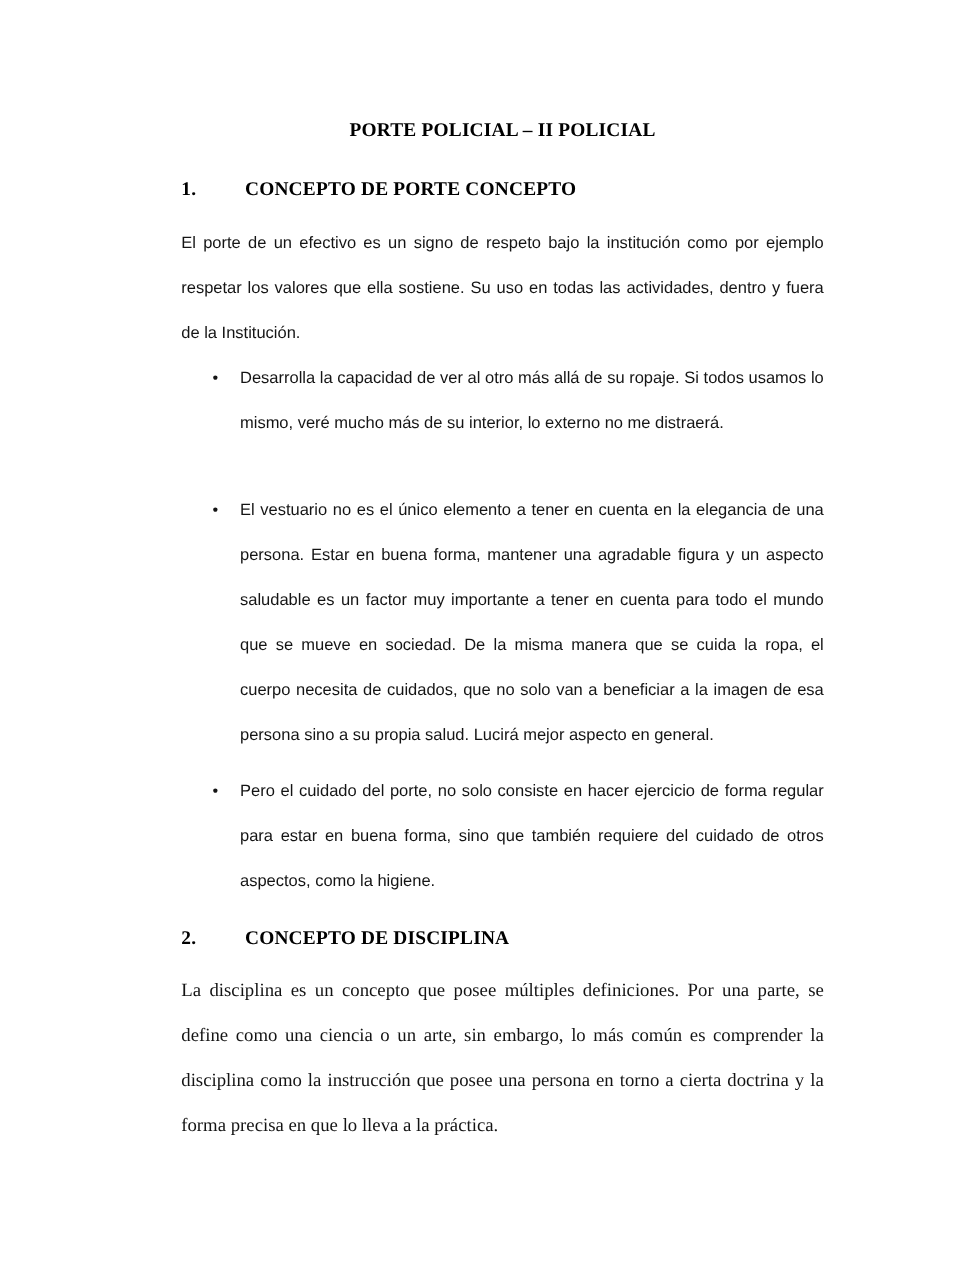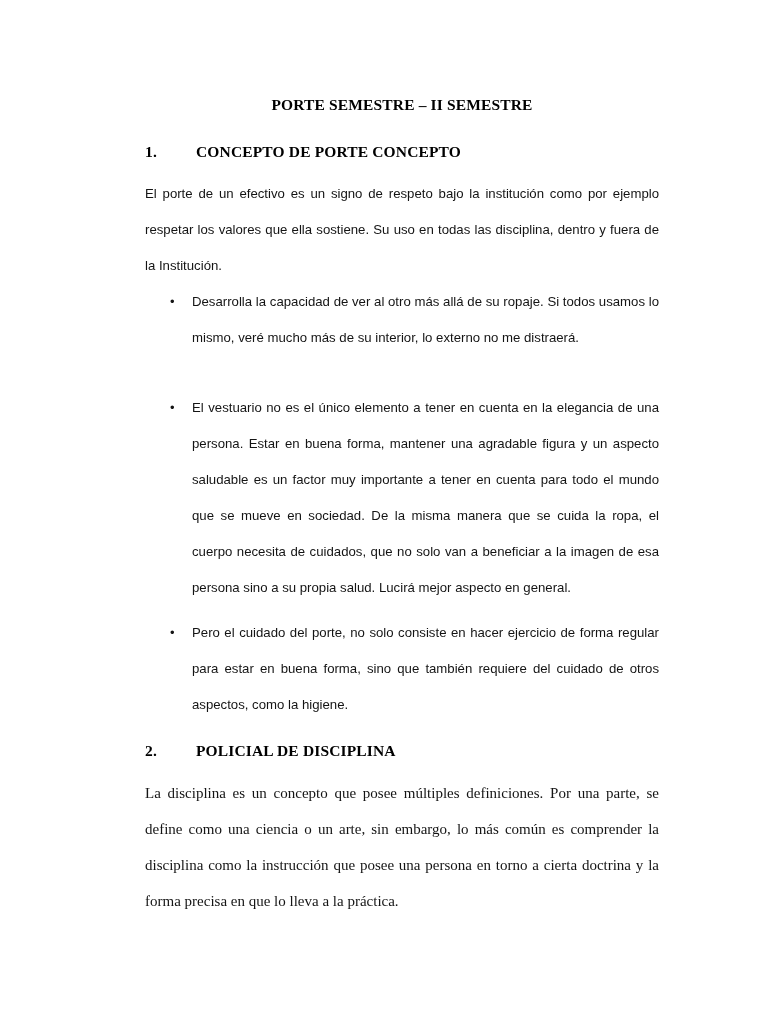--- a/index.html
+++ b/index.html
@@ -102,43 +102,43 @@
   .bullets li.gap-large { margin-top: 34px; }
   .bullets li.gap-small { margin-top: 9px; }
   .heading-after-list { margin-top: 18px; }
 </style>
 </head>
 <body>
 
 <div class="page">
   <div class="content">
 
-    <h1 class="doc-title">PORTE SEMESTRE – II SEMESTRE</h1>
+    <h1 class="doc-title">PORTE POLICIAL – II POLICIAL</h1>
 
     <h2 class="section-heading">
       <span class="num">1.</span><span>CONCEPTO DE PORTE CONCEPTO</span>
     </h2>
 
-    <p class="body-sans">El porte de un efectivo es un signo de respeto bajo la institución como por ejemplo respetar los valores que ella sostiene. Su uso en todas las disciplina, dentro y fuera de la Institución.</p>
+    <p class="body-sans">El porte de un efectivo es un signo de respeto bajo la institución como por ejemplo respetar los valores que ella sostiene. Su uso en todas las actividades, dentro y fuera de la Institución.</p>
 
     <ul class="bullets">
       <li>
         <span class="bullet-mark">•</span>
         <span>Desarrolla la capacidad de ver al otro más allá de su ropaje. Si todos usamos lo mismo, veré mucho más de su interior, lo externo no me distraerá.</span>
       </li>
       <li class="gap-large">
         <span class="bullet-mark">•</span>
         <span>El vestuario no es el único elemento a tener en cuenta en la elegancia de una persona. Estar en buena forma, mantener una agradable figura y un aspecto saludable es un factor muy importante a tener en cuenta para todo el mundo que se mueve en sociedad. De la misma manera que se cuida la ropa, el cuerpo necesita de cuidados, que no solo van a beneficiar a la imagen de esa persona sino a su propia salud. Lucirá mejor aspecto en general.</span>
       </li>
       <li class="gap-small">
         <span class="bullet-mark">•</span>
         <span>Pero el cuidado del porte, no solo consiste en hacer ejercicio de forma regular para estar en buena forma, sino que también requiere del cuidado de otros aspectos, como la higiene.</span>
       </li>
     </ul>
 
     <h2 class="section-heading heading-after-list">
-      <span class="num">2.</span><span>POLICIAL DE DISCIPLINA</span>
+      <span class="num">2.</span><span>CONCEPTO DE DISCIPLINA</span>
     </h2>
 
     <p class="body-serif">La disciplina es un concepto que posee múltiples definiciones. Por una parte, se define como una ciencia o un arte, sin embargo, lo más común es comprender la disciplina como la instrucción que posee una persona en torno a cierta doctrina y la forma precisa en que lo lleva a la práctica.</p>
 
   </div>
 </div>
 
 </body></html>

